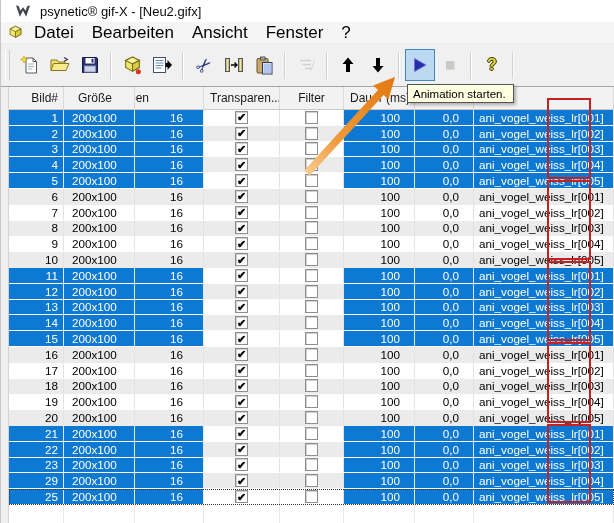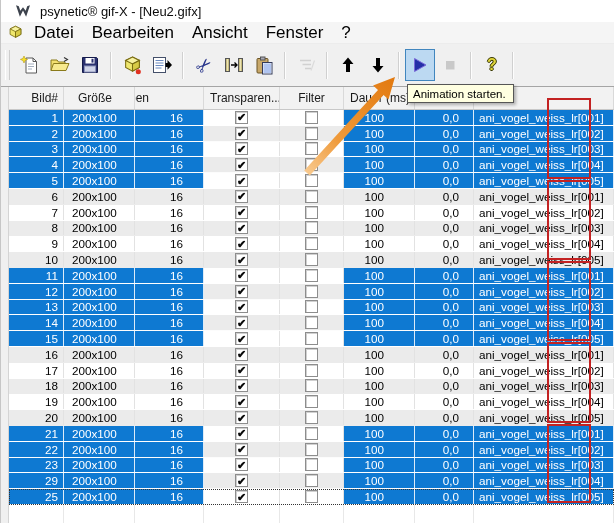--- a/index.html
+++ b/index.html
@@ -36,21 +36,21 @@
   .ha-r{justify-content:flex-end;padding-right:5px}
   .th.c1{padding-left:14px}.th.c2{justify-content:flex-end;padding-right:54px}
   .th.c3{padding-left:6px}.th.c4{justify-content:center}.th.c5{padding-left:6px}
   .tr{height:15.8px;display:flex;font-size:11.7px;box-sizing:border-box;border-bottom:1px solid transparent}
   .tr.odd{background:#fff}
   .tr.even{background:#ebebeb}
   .tr.sel{border-bottom-color:rgba(255,255,255,.85)}
   .td{display:flex;align-items:center;box-sizing:border-box;border-right:1px solid #e2e2e2;white-space:nowrap;overflow:hidden;color:#000}
   .td.a-r{justify-content:flex-end}
   .td.c0{padding-right:5px}.td.c1{padding-left:8px}.td.c2{padding-right:20px}
-  .td.c5{padding-right:30px}.td.c6{padding-right:14px}.td.c7{padding-left:5px}
+  .td.c5{padding-right:14px}.td.c6{padding-right:14px}.td.c7{padding-left:5px}
   .td.chkcell{justify-content:center}
   .tr.sel .td:not(.chkcell){background:var(--sel);color:#fff;border-right-color:#ddebf8}
   .tr.focus{outline:1px dotted #333;outline-offset:-1px}
   .cb{width:13px;height:13px;background:#fff;border:1px solid #8d8d8d;box-sizing:border-box;display:flex;align-items:center;justify-content:center;font-size:11px;line-height:10px;font-weight:bold;color:#0a0a0a;box-shadow:1px 1px 0 rgba(120,120,120,.35) inset}
   .tailrow{height:21px;display:flex;background:#fff;flex:none}
   .tailrow .td{height:100%;border-right:1px solid #e8e8e8}
   
   .tooltip{position:absolute;left:406px;top:84px;width:107px;height:19px;background:#ffffe1;border:1px solid #565656;box-sizing:border-box;box-shadow:2px 2px 3px rgba(0,0,0,.28);font-size:11.5px;color:#000;display:flex;align-items:center;padding-left:5px;z-index:40;white-space:nowrap}
   .redbox{position:absolute;border:2px solid #c32222;box-sizing:border-box;z-index:30}
   .arrowov{position:absolute;left:0;top:0;z-index:50;pointer-events:none}

